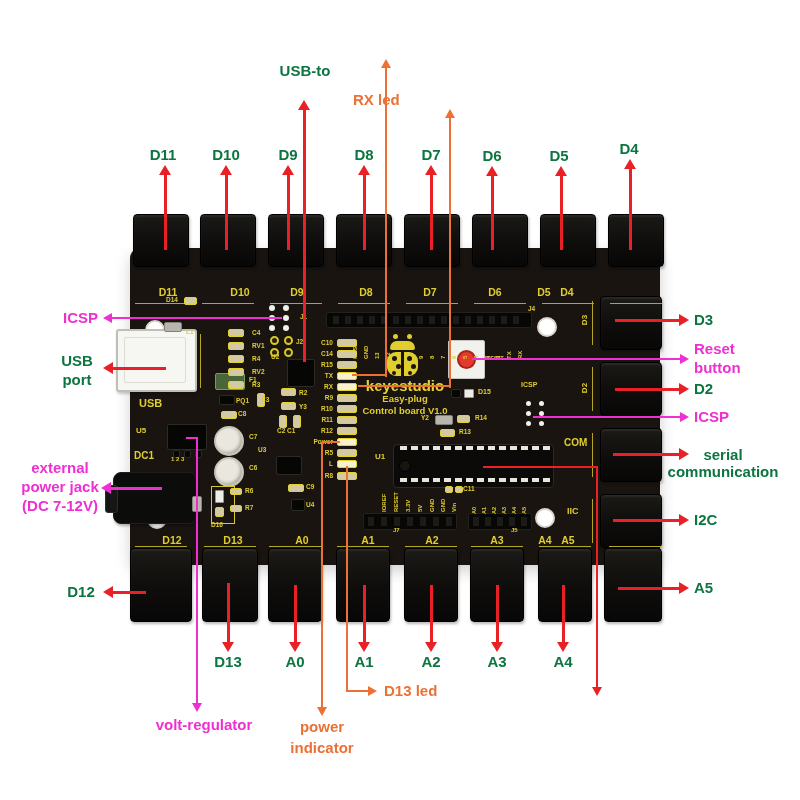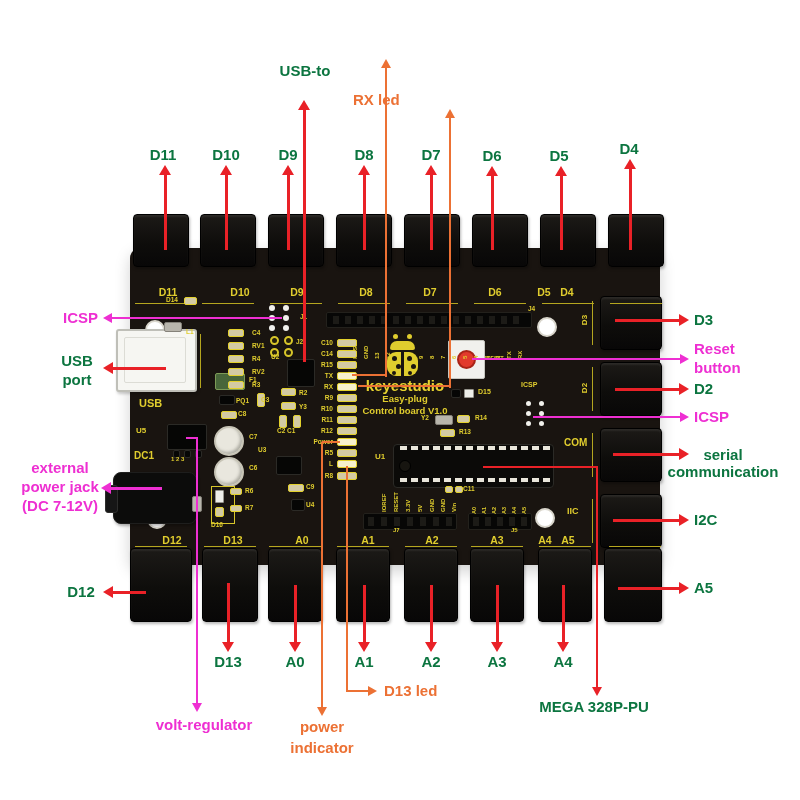--- a/index.html
+++ b/index.html
@@ -439,14 +439,13 @@
     <div class="abs" style="width: 0px; height: 0px; left: 317px; top: 707px; border-top: 9px solid rgb(236, 113, 52); border-left: 5px solid transparent; border-right: 5px solid transparent;"></div>
     <div class="lab" style="color: rgb(236, 113, 52); top: 718px; left: 227px; width: 190px; text-align: center;">power</div>
     <div class="lab" style="color: rgb(236, 113, 52); top: 739px; left: 227px; width: 190px; text-align: center;">indicator</div>
     <div class="seg" style="left: 346px; top: 466px; width: 2px; height: 226px; background: rgb(236, 113, 52);"></div>
     <div class="seg" style="left: 347px; top: 690px; width: 21px; height: 2px; background: rgb(236, 113, 52);"></div>
     <div class="abs" style="width: 0px; height: 0px; left: 368px; top: 686px; border-left: 9px solid rgb(236, 113, 52); border-top: 5px solid transparent; border-bottom: 5px solid transparent;"></div>
     <div class="lab" style="color: rgb(236, 113, 52); top: 682px; left: 384px;">D13 led</div>
     <div class="seg" style="left: 483px; top: 466px; width: 115px; height: 2px; background: rgb(233, 33, 39);"></div>
     <div class="seg" style="left: 596px; top: 467px; width: 2px; height: 220px; background: rgb(233, 33, 39);"></div>
     <div class="abs" style="width: 0px; height: 0px; left: 592px; top: 687px; border-top: 9px solid rgb(233, 33, 39); border-left: 5px solid transparent; border-right: 5px solid transparent;"></div>
-    <div class="lab" style="color: rgb(12, 117, 64); top: 698px; left: 499px; width: 190px; text-align: center;">MEGA 328P-PU</div>
   </div>
 
 </body></html>

